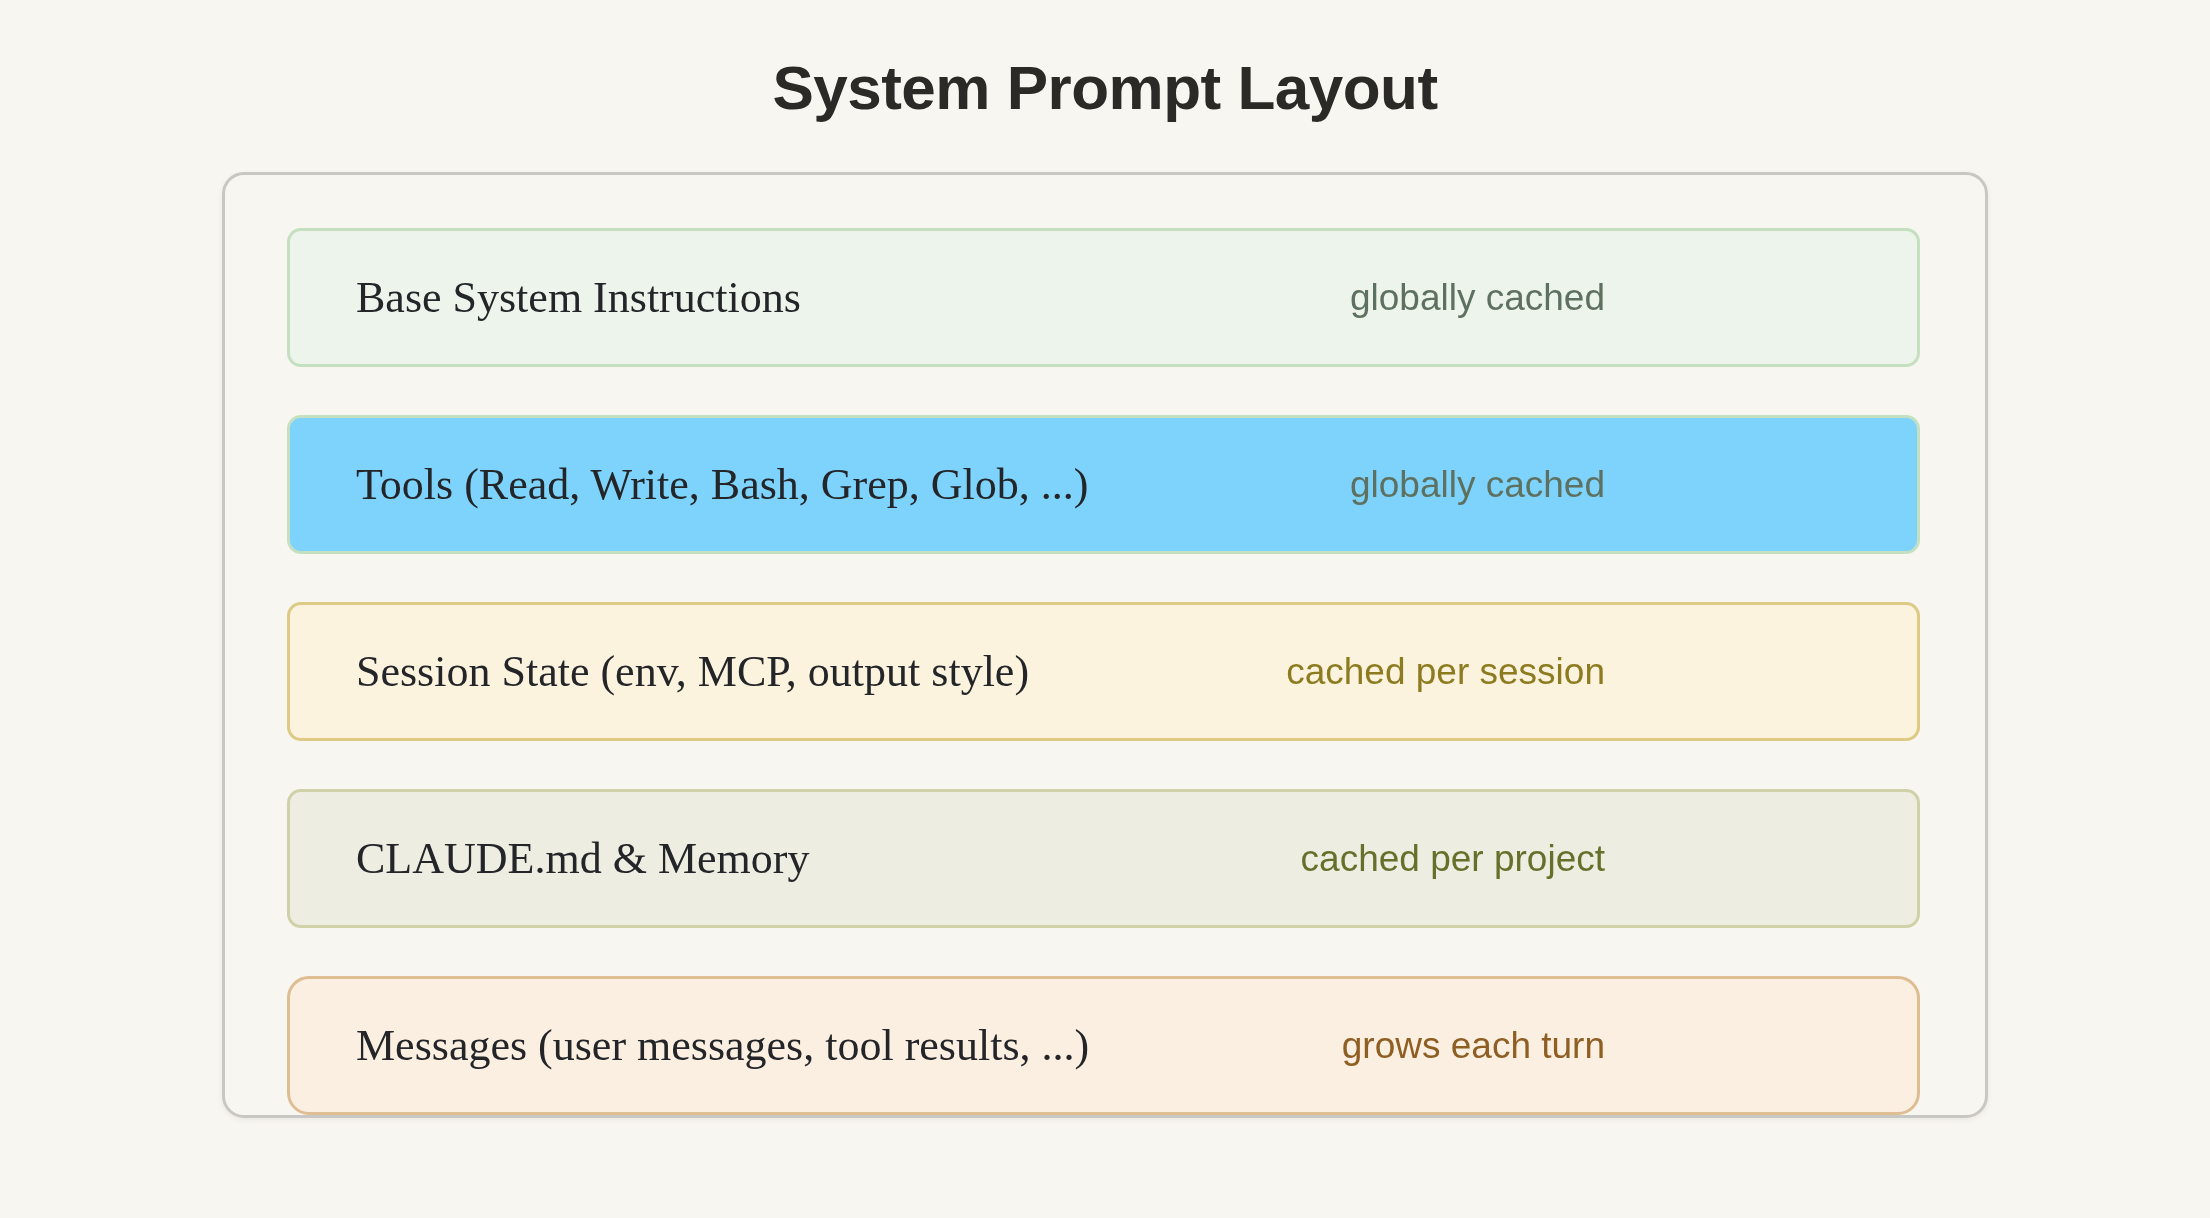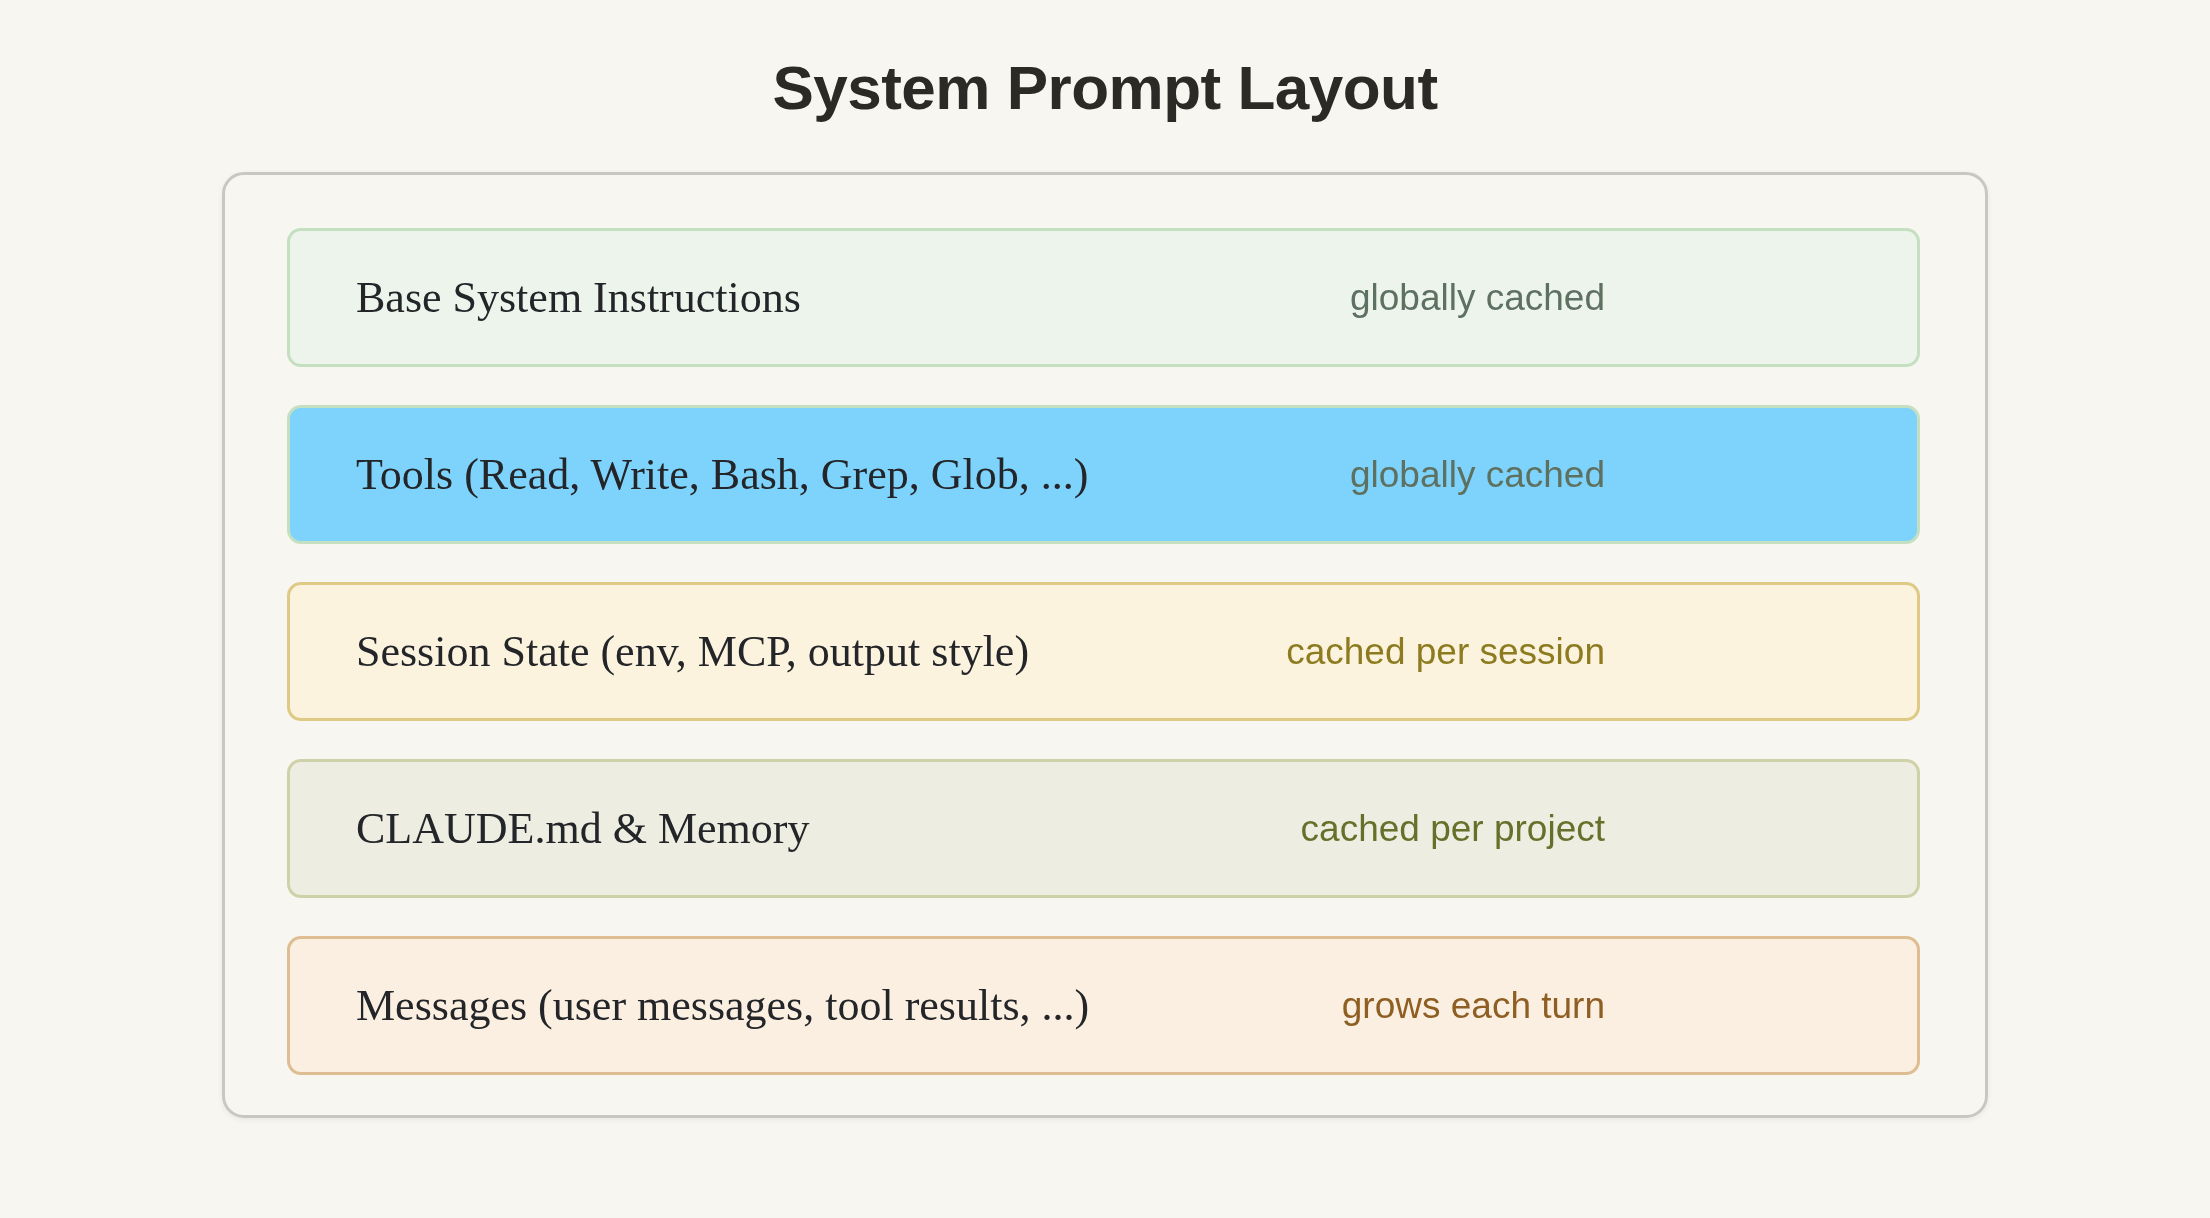--- a/index.html
+++ b/index.html
@@ -32,21 +32,21 @@
     top: 172px;
     width: 1766px;
     height: 946px;
     box-sizing: border-box;
     border: 3px solid #C9C7C3;
     border-radius: 22px;
     box-shadow: 0 2px 5px rgba(120,115,105,0.10);
     padding: 53px 65px 40px 62px;
     display: flex;
     flex-direction: column;
-    gap: 38px;
+    gap: 48px;
   }
   .layout-row {
     box-sizing: border-box;
     height: 139px;
     width: 100%;
     border-width: 3px;
     border-style: solid;
     border-radius: 14px;
     display: flex;
     align-items: center;
@@ -83,17 +83,17 @@
       <span class="row-tag" style="color: rgb(94, 113, 96);">globally cached</span>
     </div>
     <div class="layout-row" style="background: rgb(252, 243, 223); border-color: rgb(222, 202, 133);">
       <span class="row-label">Session State (env, MCP, output style)</span>
       <span class="row-tag" style="color: rgb(141, 123, 31);">cached per session</span>
     </div>
     <div class="layout-row" style="background: rgb(237, 238, 225); border-color: rgb(207, 210, 168);">
       <span class="row-label">CLAUDE.md &amp; Memory</span>
       <span class="row-tag" style="color: rgb(103, 112, 43);">cached per project</span>
     </div>
-    <div class="layout-row" style="background: rgb(251, 239, 226); border-color: rgb(223, 189, 146);">
+    <div class="layout-row" style="background: rgb(251, 239, 226); border-color: rgb(223, 189, 146); border-radius: 22px;">
       <span class="row-label">Messages (user messages, tool results, ...)</span>
       <span class="row-tag" style="color: rgb(142, 94, 34); margin-left: 44px;">grows each turn</span>
     </div>
   </div>
 
 </body></html>

